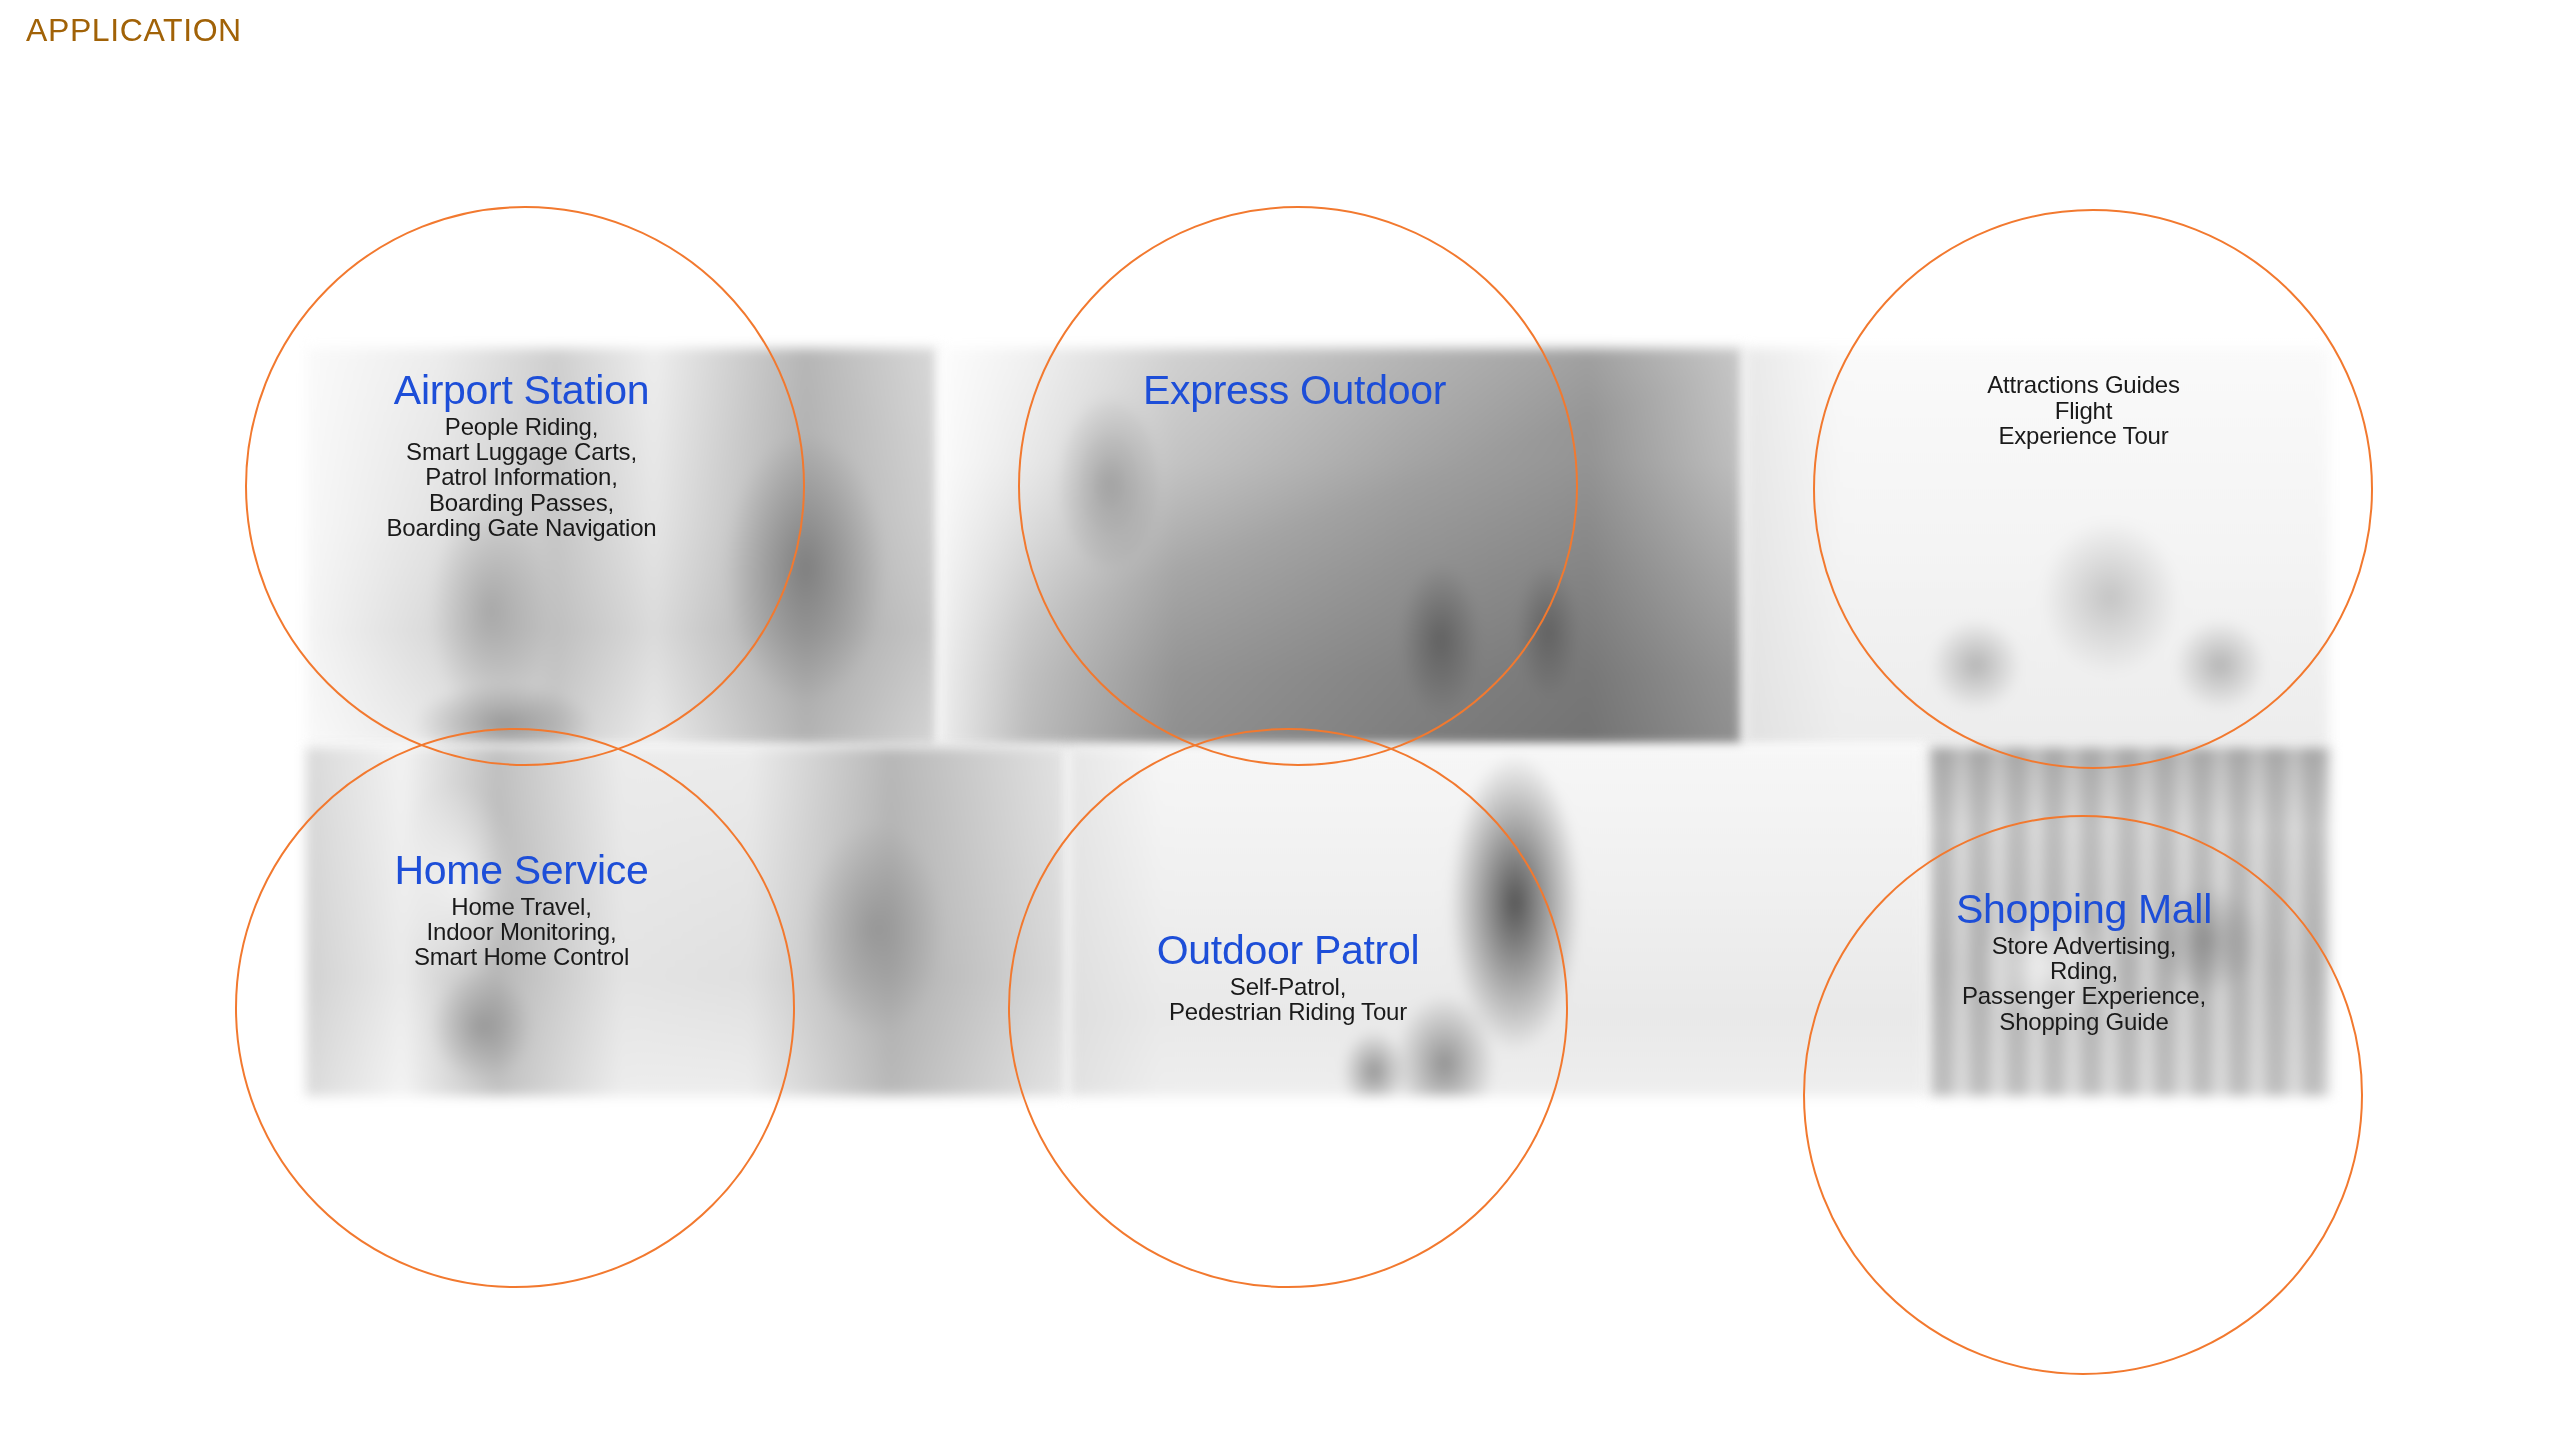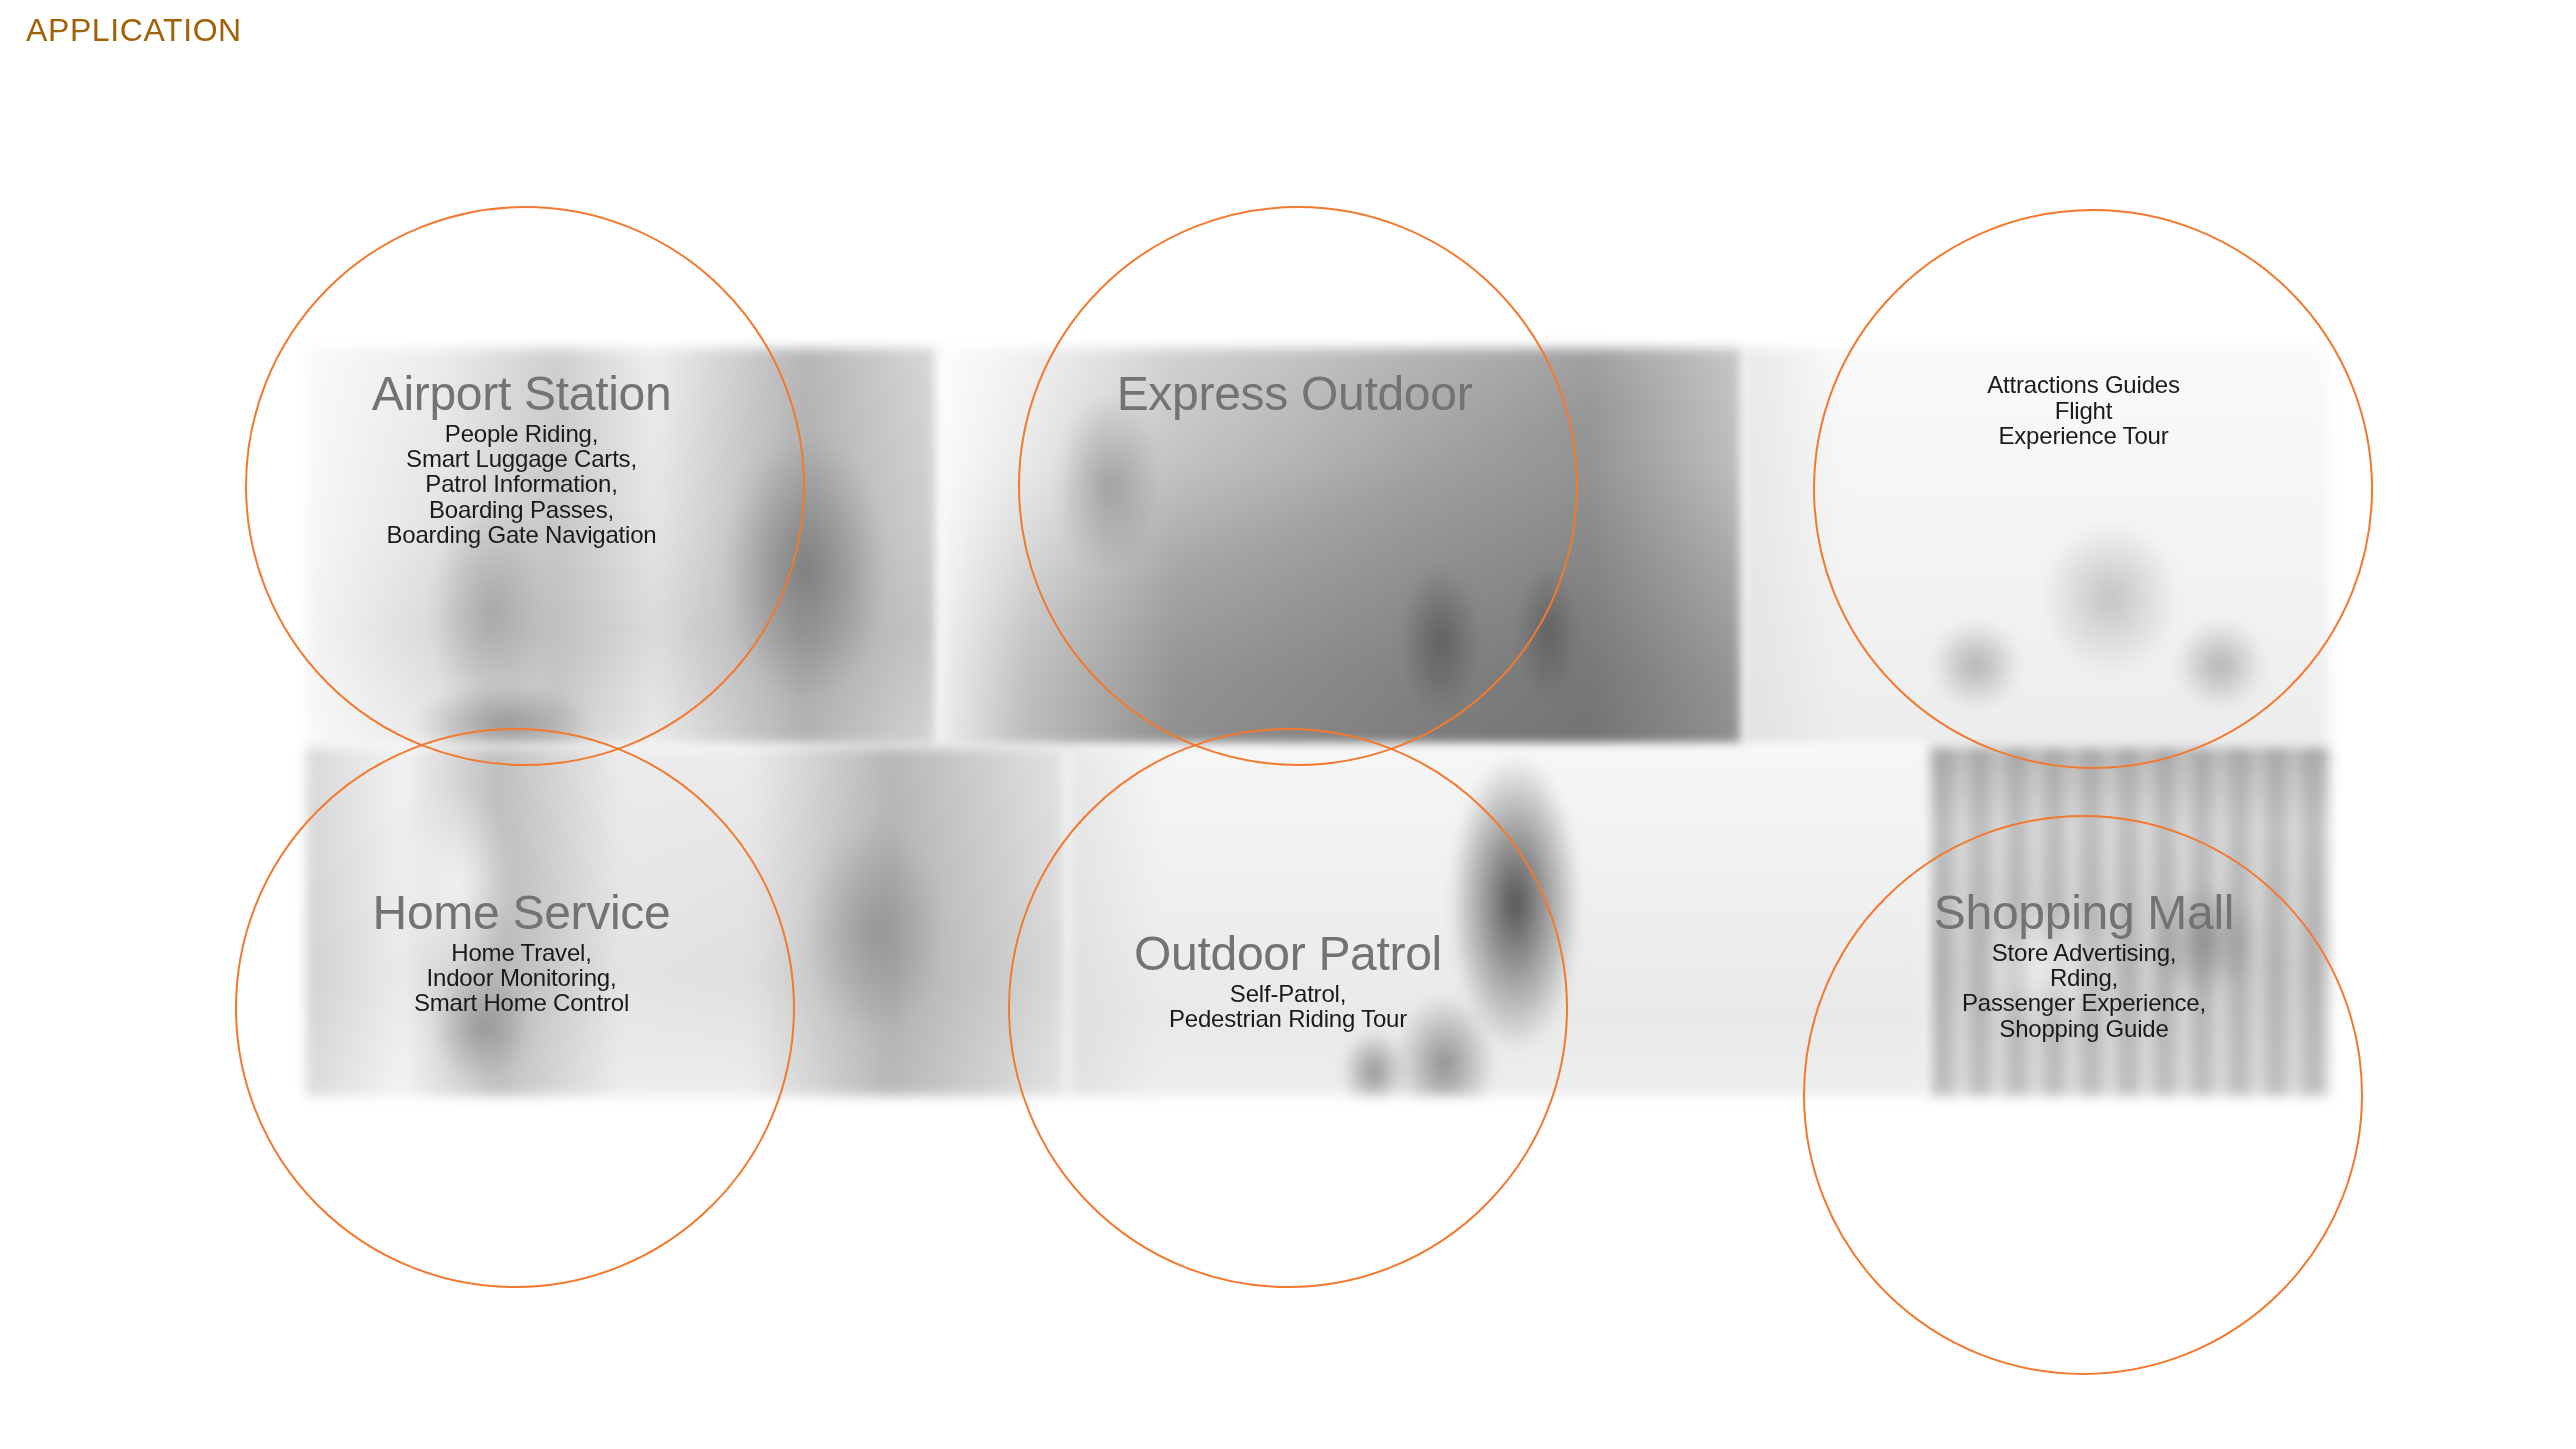--- a/index.html
+++ b/index.html
@@ -63,24 +63,24 @@
 
   
   .cell-text{
     position:absolute;
     text-align:center;
     color:#111111;
     line-height:1.0;
     white-space:nowrap;
   }
   .cell-title{
-    font-size:48px;
+    font-size:41px;
     font-weight:400;
     letter-spacing:-0.3px;
-    color:#737373;
+    color:#1d4ed8;
     margin-bottom:3.9px;
   }
   .cell-sub{
     font-size:24px;
     font-weight:400;
     letter-spacing:-0.2px;
     color:#1a1a1a;
   }
   .cell-sub div{ margin-top:1.3px; }
 </style>
@@ -187,21 +187,21 @@
 </div>
 
 <div class="cell-text" style="left:1839px; top:372px; width:489px;">
   <div class="cell-sub">
     <div>Attractions Guides</div>
     <div>Flight</div>
     <div>Experience Tour</div>
   </div>
 </div>
 
-<div class="cell-text" style="left:293px; top:889px; width:457px;">
+<div class="cell-text" style="left:293px; top:850px; width:457px;">
   <div class="cell-title">Home Service</div>
   <div class="cell-sub">
     <div>Home Travel,</div>
     <div>Indoor Monitoring,</div>
     <div>Smart Home Control</div>
   </div>
 </div>
 
 <div class="cell-text" style="left:1056px; top:889px; width:464px;margin-top:41px;">
   <div class="cell-title">Outdoor Patrol</div>

